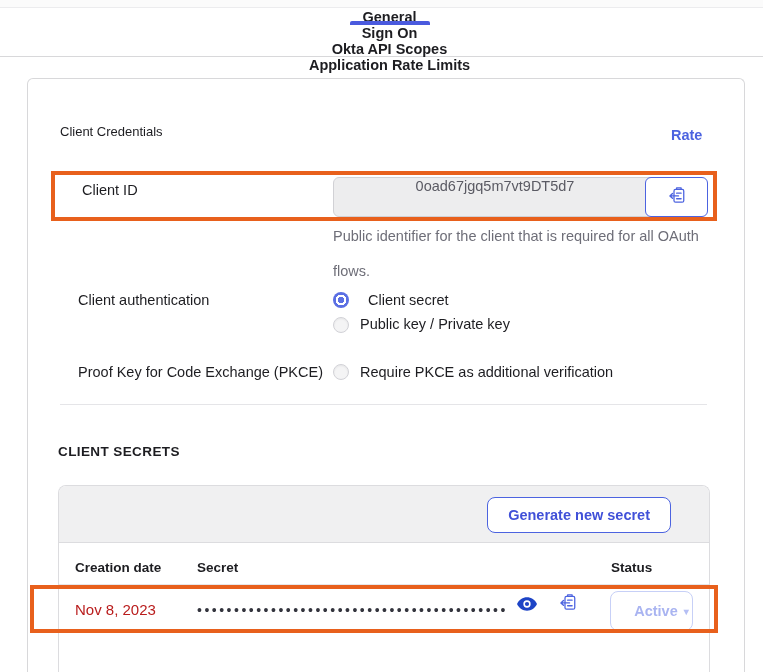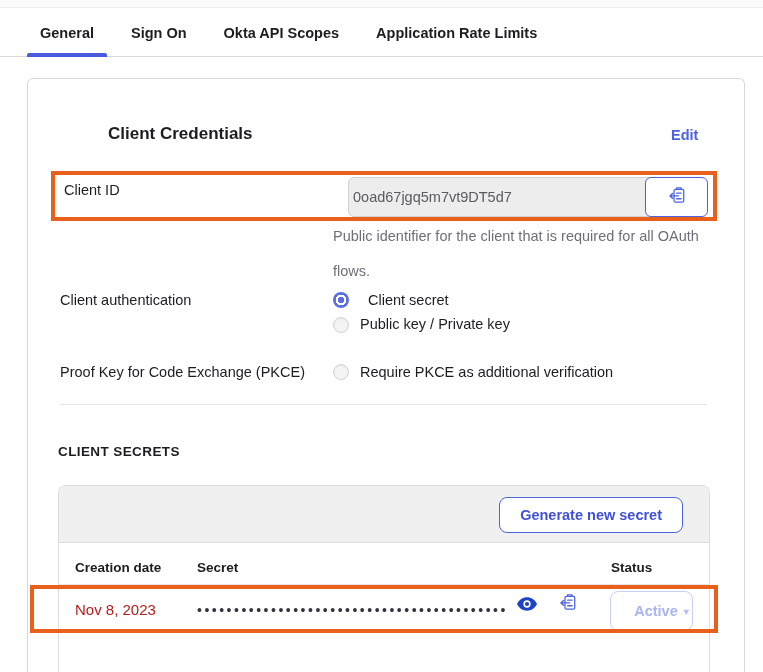--- a/index.html
+++ b/index.html
@@ -1,47 +1,47 @@
 <!DOCTYPE html>
 <html><head>
 <meta charset="utf-8">
 <style>
   * { margin:0; padding:0; box-sizing:border-box; }
   html,body { width:763px; height:672px; background:#fff; overflow:hidden;
     font-family:"Liberation Sans", sans-serif; color:#1d1d21; }
-  .abs { position:absolute; }
+  .abs { position:absolute;flex-direction:column; }
   #stage { position:relative; width:763px; height:672px; background:#fff; }
 
   
   .top-strip { top:0; left:0; width:763px; height:8px; background:#fbfbfb; border-bottom:1px solid #ececee; }
   .tabbar { top:9px; left:0; width:763px; height:48px; display:flex; align-items:center;
     padding-left:27px; border-bottom:1px solid #d8d8da; background:#fff; }
   .tab { position:relative; height:48px; display:flex; align-items:center;
     padding:0 13px; margin-right:11px; font-size:14.5px; font-weight:700; color:#1d1d21; cursor:pointer; }
   .tab-underline { position:absolute; left:0; right:0; bottom:0; height:4px;
     background:#4a5ade; border-radius:2px 2px 0 0; }
 
   
   .card { top:78px; left:27px; width:718px; height:594px; background:#fff;
     border:1px solid #d8d8da; border-bottom:none; border-radius:6px 6px 0 0; }
 
-  .section-title { left:60px; top:124px; font-size:17px; font-weight:700;margin-left:48px; }
+  .section-title { left:60px; top:124px; font-size:13px; font-weight:400; }
   .edit-link { left:671px; top:127px; font-size:14.5px; font-weight:700; color:#4c63e0; cursor:pointer; }
 
   
   .hl-box { border:4px solid #e8601c; background:transparent; pointer-events:none; z-index:30; }
   .hl-client-id { left:51px; top:171px; width:666px; height:50px; }
   .hl-secret-row { left:30px; top:585px; width:688px; height:48px; }
 
-  .field-label { font-size:14.5px; color:#1d1d21; }
+  .field-label { font-size:14.5px; color:#1d1d21;margin-left:18px; }
   .lbl-client-id { left:64px; top:182px; }
   .lbl-client-auth { left:60px; top:292px; }
   .lbl-pkce { left:60px; top:364px; }
 
-  .client-id-input { left:348px; top:177px; width:320px; height:40px; background:#ededee;
+  .client-id-input { left:333px; top:177px; width:320px; height:40px; background:#ededee;
     border:1px solid #d1d1d5; border-radius:6px 0 0 6px; display:flex; align-items:center;
     padding-left:4px; font-size:14.5px; color:#5a5a63; }
   .copy-btn { left:645px; top:177px; width:63px; height:40px; background:#fff;
     border:1px solid #4c63e0; border-radius:6px; display:flex; align-items:center;
     justify-content:center; cursor:pointer; }
   .help-text { left:333px; top:219px; width:372px; font-size:14.5px; line-height:35px; color:#6e6e78; }
 
   .radio { width:16px; height:16px; border-radius:50%; }
   .radio-on { background:radial-gradient(circle, #5b6fe3 0 3.5px, #ffffff 3.5px 5.5px, #5b6fe3 5.5px 8px); }
   .radio-off { background:#f4f4f5; border:1px solid #d2d2d7; box-shadow:inset 0 1px 2px rgba(0,0,0,0.06); }
@@ -51,21 +51,21 @@
   .cb { left:333px; top:364px; } .cbl { left:360px; top:364px; }
 
   .divider { left:60px; top:404px; width:647px; height:1px; background:#e5e5e8; }
 
   .secrets-title { left:58px; top:444px; font-size:13.5px; font-weight:700; letter-spacing:0.4px; }
 
   .secrets-table { left:58px; top:485px; width:652px; height:187px; background:#fff;
     border:1px solid #dcdcdf; border-bottom:none; border-radius:8px 8px 0 0; }
   .table-toolbar { position:absolute; top:0; left:0; right:0; height:57px; background:#f0f0f1;
     border-bottom:1px solid #dcdcdf; border-radius:7px 7px 0 0; }
-  .generate-btn { position:absolute; top:11px; right:26px; height:36px; padding:16px 20px;
+  .generate-btn { position:absolute; top:11px; right:38px; height:36px; padding:16px 20px;
     background:#fff; border:1.5px solid #4c63e0; border-radius:8px; display:flex; align-items:center;
     font-size:14.5px; font-weight:700; color:#4050d8; cursor:pointer; }
   .th { position:absolute; top:74px; font-size:13.5px; font-weight:700; color:#1d1d21; }
   .th-date { left:16px; } .th-secret { left:138px; } .th-status { left:552px; }
   .header-sep { position:absolute; top:98px; left:0; right:0; height:1px; background:#e6e6e9; }
   .td { position:absolute; font-size:15px; color:#b91c1c; }
   .td-date { left:16px; top:115px; }
   .td-secret { left:138px; top:116px; font-size:14px; letter-spacing:2.5px; color:#33343d; white-space:nowrap; }
   .eye-btn { position:absolute; left:458px; top:111px; width:24px; height:20px; cursor:pointer; }
   .row-copy-btn { position:absolute; left:500px; top:107px; width:24px; height:24px; cursor:pointer; }
@@ -93,21 +93,21 @@
       <span>Okta API Scopes</span>
     </div>
     <div class="tab">
       <span>Application Rate Limits</span>
     </div>
   </div>
 
   <div class="abs card"></div>
 
   <div class="abs section-title">Client Credentials</div>
-  <a class="abs edit-link">Edit</a>
+  <a class="abs edit-link">Rate</a>
 
   <div class="abs field-label lbl-client-id">Client ID</div>
   <div class="abs client-id-input">
     <span>0oad67jgq5m7vt9DT5d7</span>
   </div>
   <div class="abs copy-btn">
     <span>
       <svg width="18" height="18" viewBox="0 0 24 24" fill="none" stroke="#4c63e0" stroke-width="1.7" stroke-linecap="round" stroke-linejoin="round">
         <rect x="8" y="4.5" width="13" height="17" rx="2"></rect>
         <path d="M11.5 4.5v-2h6v2"></path>

